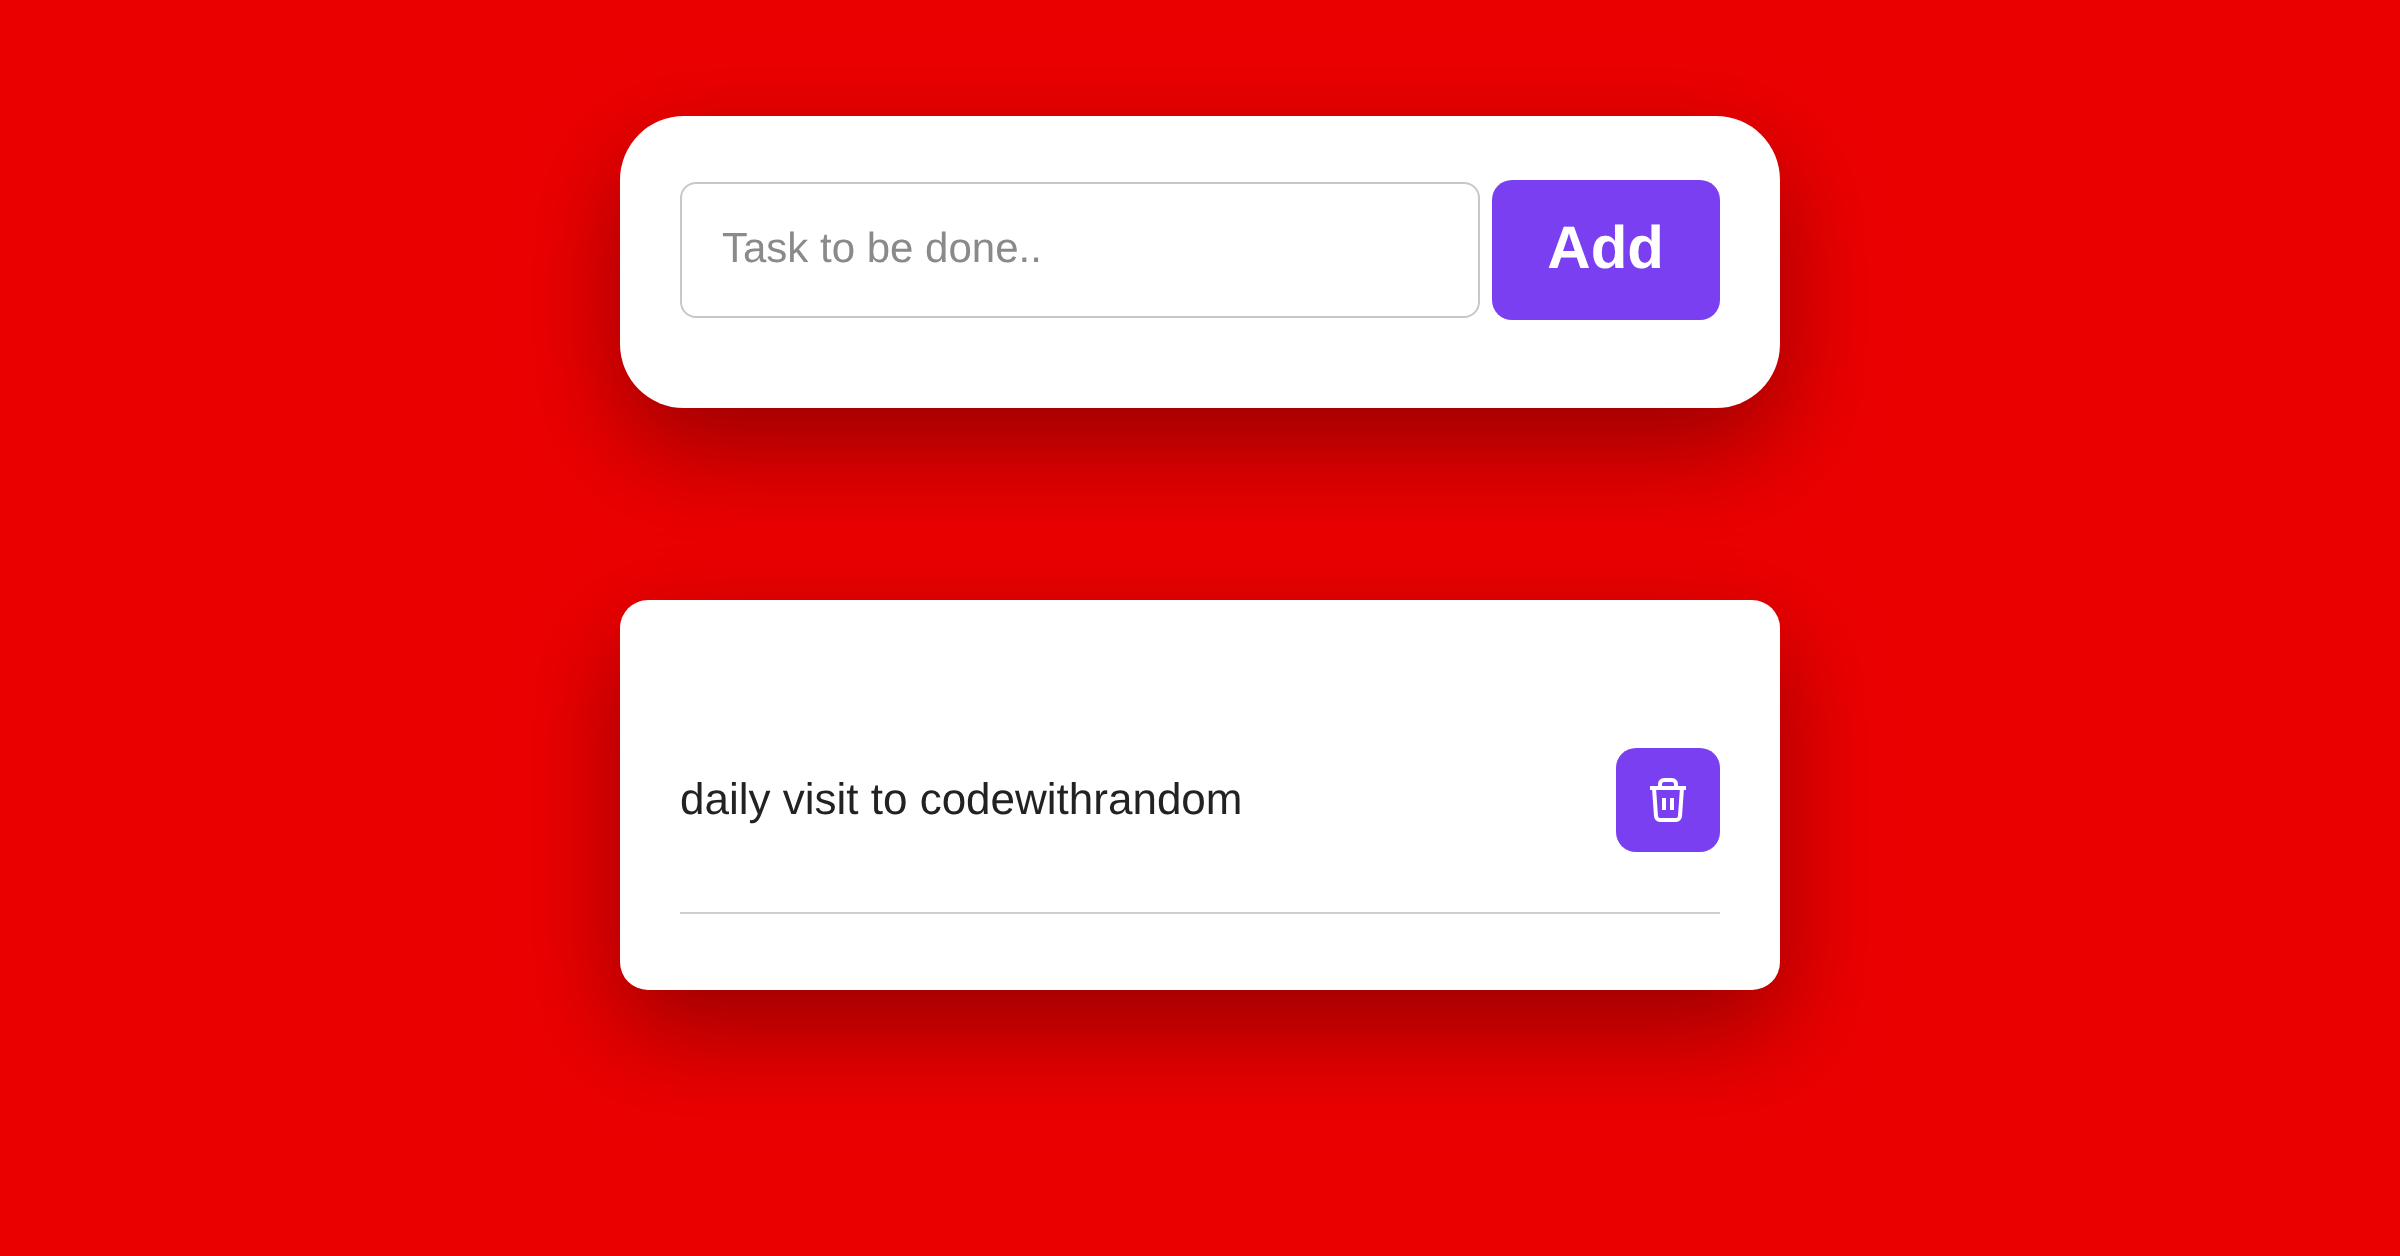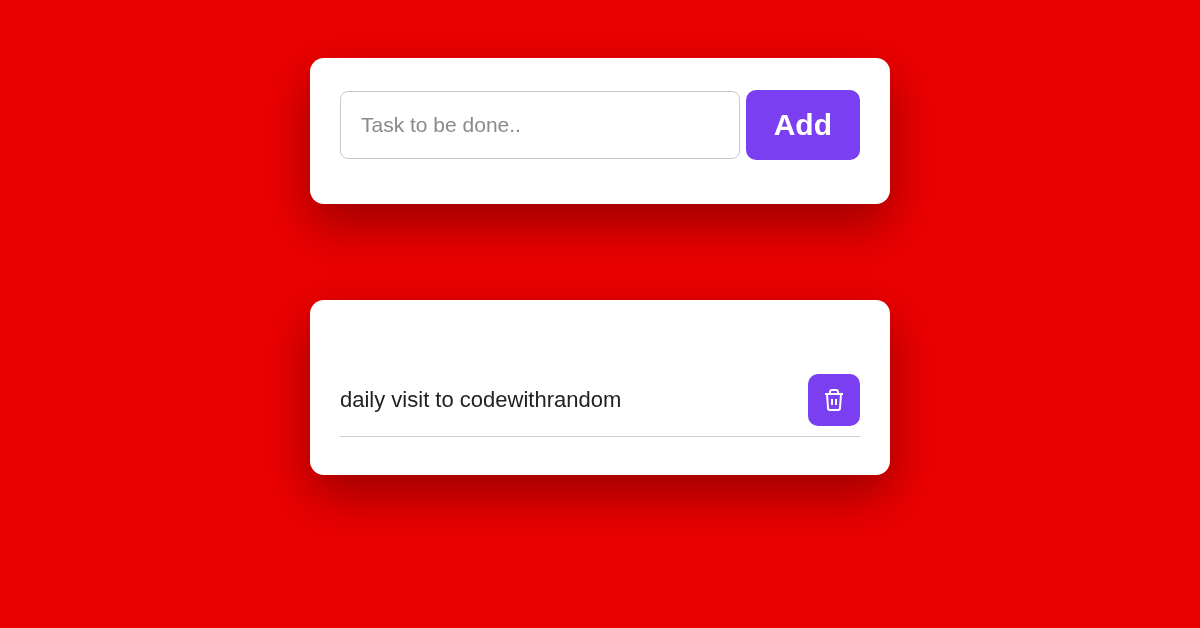--- a/index.html
+++ b/index.html
@@ -24,20 +24,21 @@
       border-radius: 14px;
       box-shadow: 0 20px 50px rgba(0, 0, 0, 0.35);
     }
 
     .input-card {
       width: 580px;
       padding: 32px 30px 44px 30px;
       display: flex;
       align-items: center;
       gap: 6px;
+      border-radius: 32px;
     }
 
     .task-input {
       flex: 1;
       height: 68px;
       border: 1px solid #c8c8c8;
       border-radius: 8px;
       padding: 0 20px;
       font-size: 21px;
       color: #333;
@@ -65,21 +66,21 @@
     .tasks-card {
       width: 580px;
       margin-top: 96px;
       padding: 74px 30px 38px 30px;
     }
 
     .task-row {
       display: flex;
       align-items: center;
       justify-content: space-between;
-      padding-bottom: 10px;
+      padding-bottom: 30px;
       border-bottom: 1px solid #cfcfcf;
     }
 
     .task-text {
       font-size: 22px;
       color: #222;
       font-weight: 400;
     }
 
     .delete-button {

